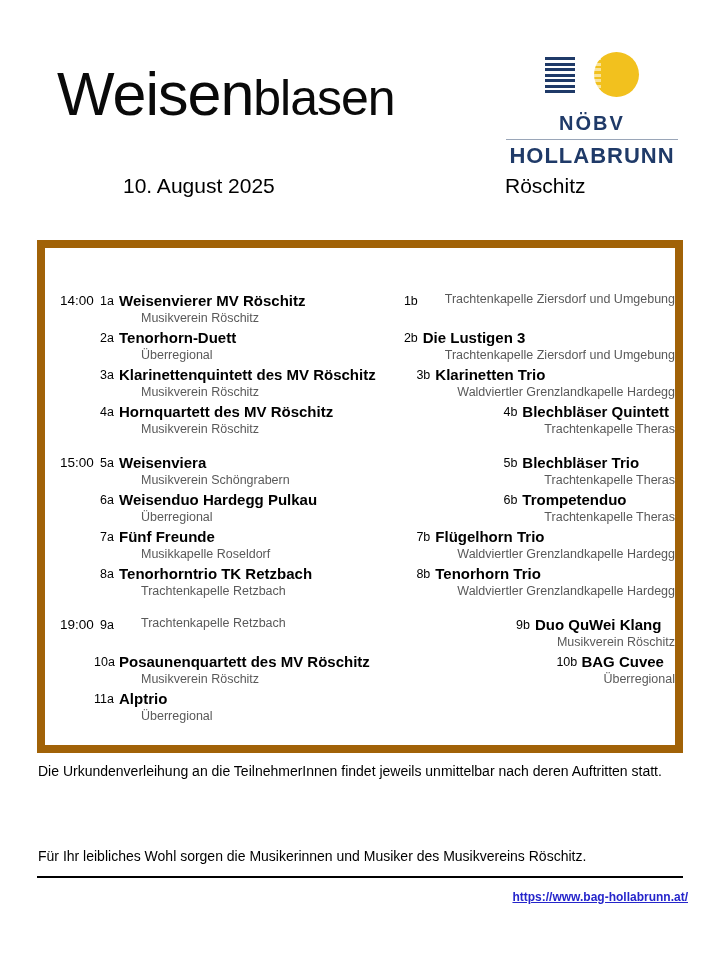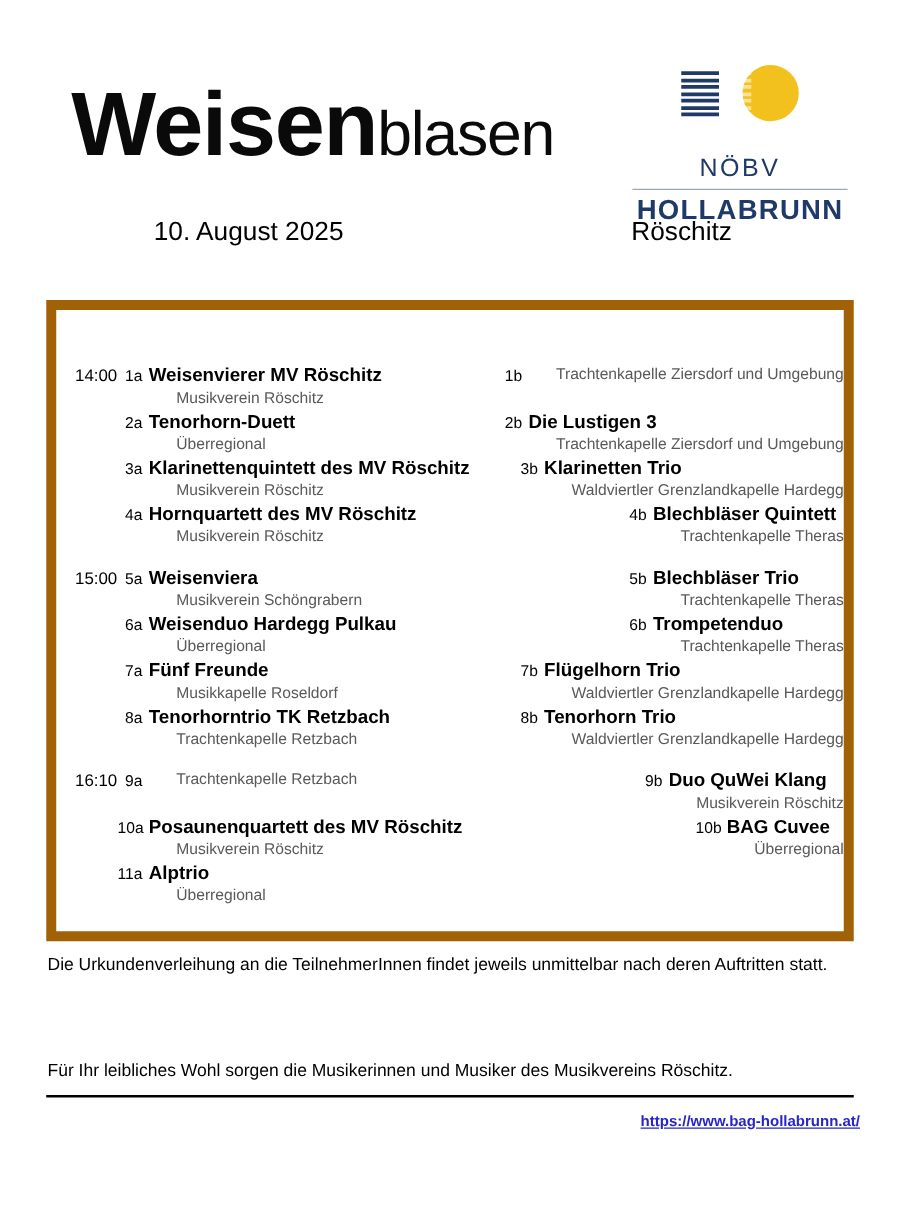--- a/index.html
+++ b/index.html
@@ -11,40 +11,40 @@
     position:relative;
     overflow:hidden;
   }
 
   
   .title {
     position:absolute; left:57px; top:64px;
     line-height:1; letter-spacing:-1px; color:#0a0a0a;
     white-space:nowrap;
   }
-  .title .t1 { font-size:72px;font-weight:bold; }
+  .title .t1 { font-size:61px; }
   .title .t2 { font-size:50px; }
 
   .logo {
     position:absolute; left:492px; top:50px; width:200px;
     text-align:center;
   }
   .logo-mark { position:relative; height:50px; width:130px; margin:0 auto; }
   .logo-circle {
     position:absolute; right:18px; top:2px;
     width:45px; height:45px; border-radius:50%;
     background:var(--gold,#F2C11E);
   }
   .logo-stripes { position:absolute; left:18px; top:7px; }
   .logo-stripe {
     width:56px; height:3px; margin-bottom:2.5px;
     background:linear-gradient(to right, var(--navy,#1F3A68) 0 30px, rgba(255,255,255,0.55) 30px 100%);
   }
   .logo-org {
-    margin-top:24px; font-size:20px; font-weight:normal;
+    margin-top:12px; font-size:20px; font-weight:bold;
     color:var(--navy,#1F3A68); letter-spacing:2px;
   }
   .logo-divider { height:1px; background:#9aa6b8; margin:4px 14px 3px 14px; }
   .logo-place {
     font-size:22px; font-weight:bold;
     color:var(--navy,#1F3A68); letter-spacing:1px;
     white-space:nowrap;
   }
 
   .date-row { position:absolute; top:174px; left:0; width:720px; font-size:21px; }
@@ -253,21 +253,21 @@
     </div>
     <div class="entry entry-right">
       <div class="num">8b</div>
       <div class="body">
         <div class="name">Tenorhorn Trio</div>
         <div class="org">Waldviertler Grenzlandkapelle Hardegg</div>
       </div>
     </div>
   </div>
     <div class="row group-gap">
-    <div class="cell-time">16:10</div>
+    <div class="cell-time">19:00</div>
     <div class="entry entry-left">
       <div class="num">9a</div>
       <div class="body">
         <div class="org">Trachtenkapelle Retzbach</div>
       </div>
     </div>
     <div class="entry entry-right">
       <div class="num">9b</div>
       <div class="body">
         <div class="name">Duo QuWei Klang</div>

